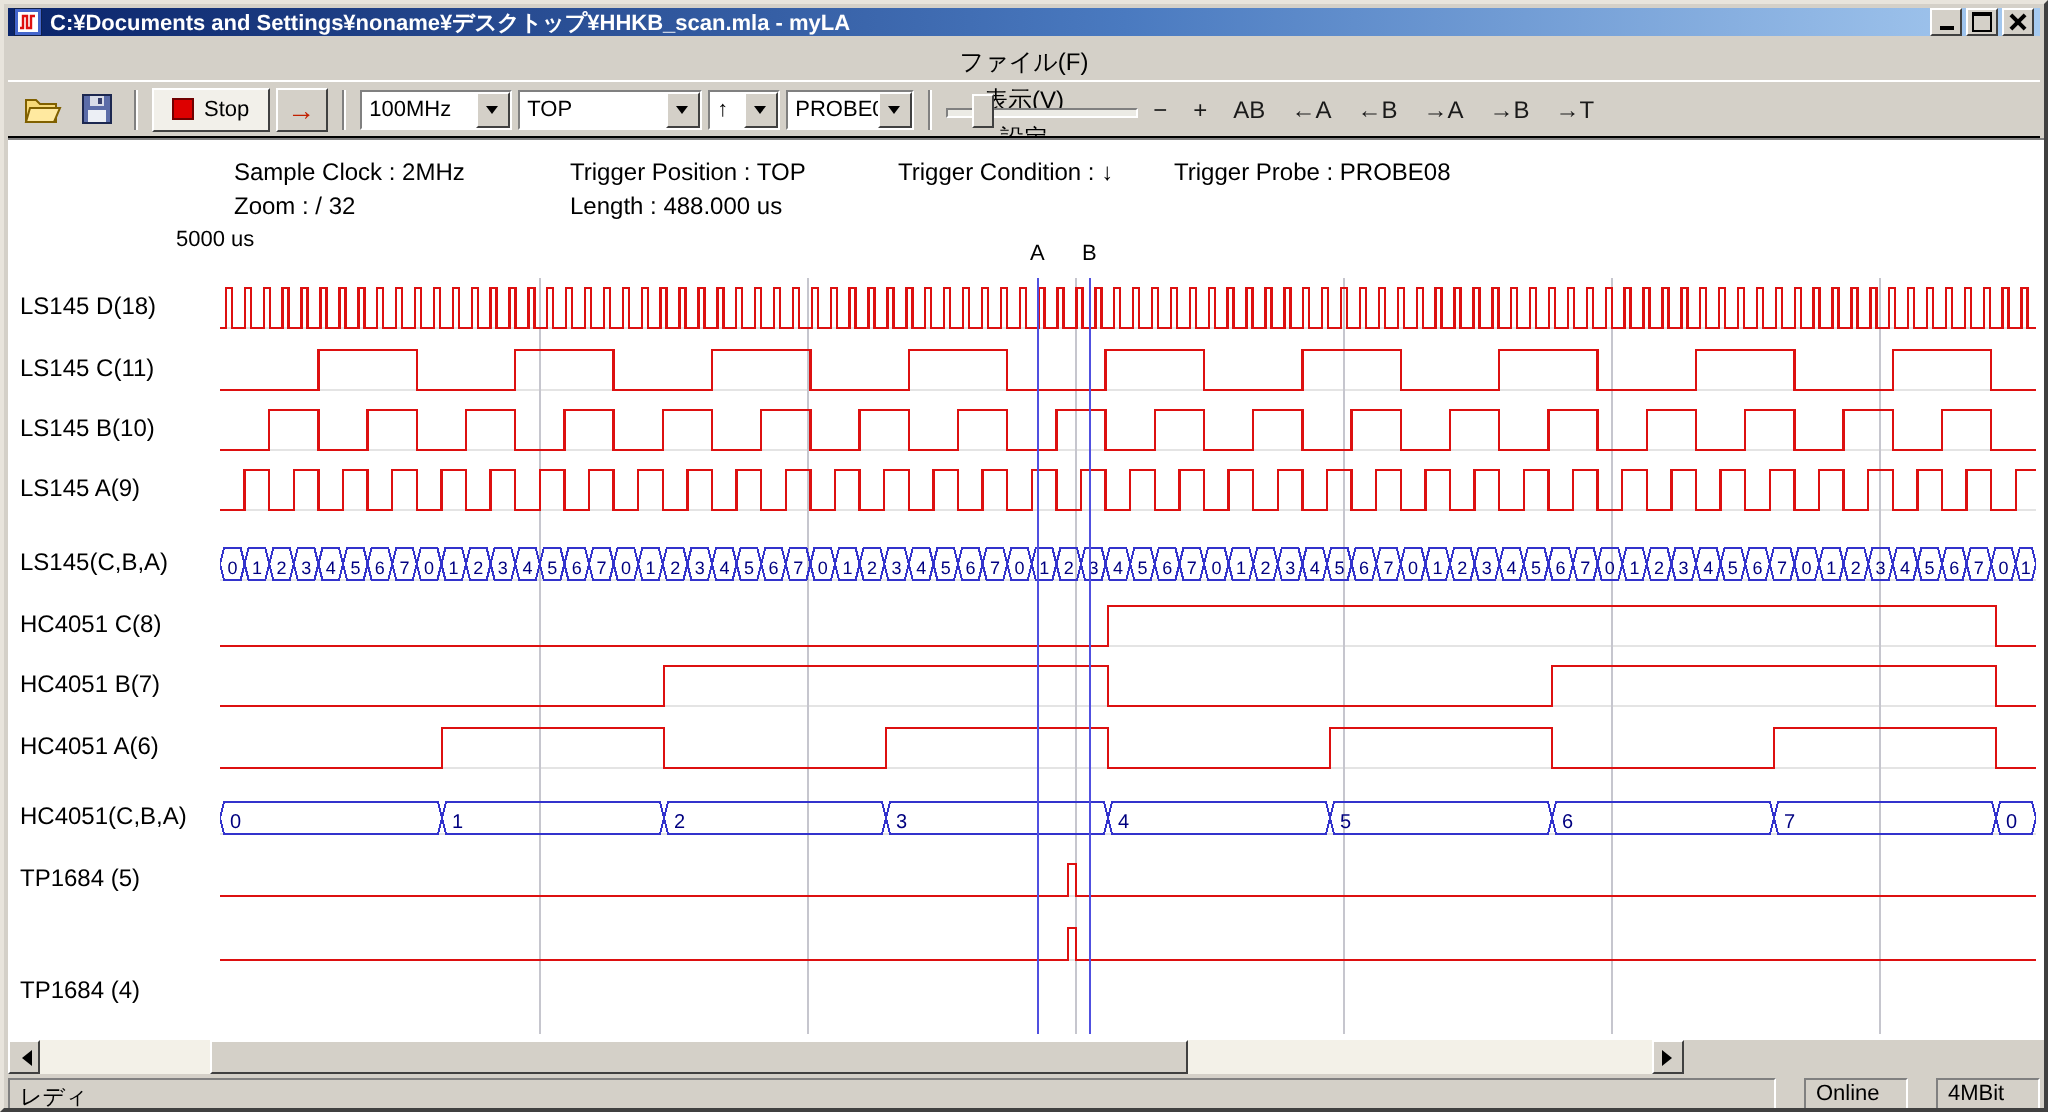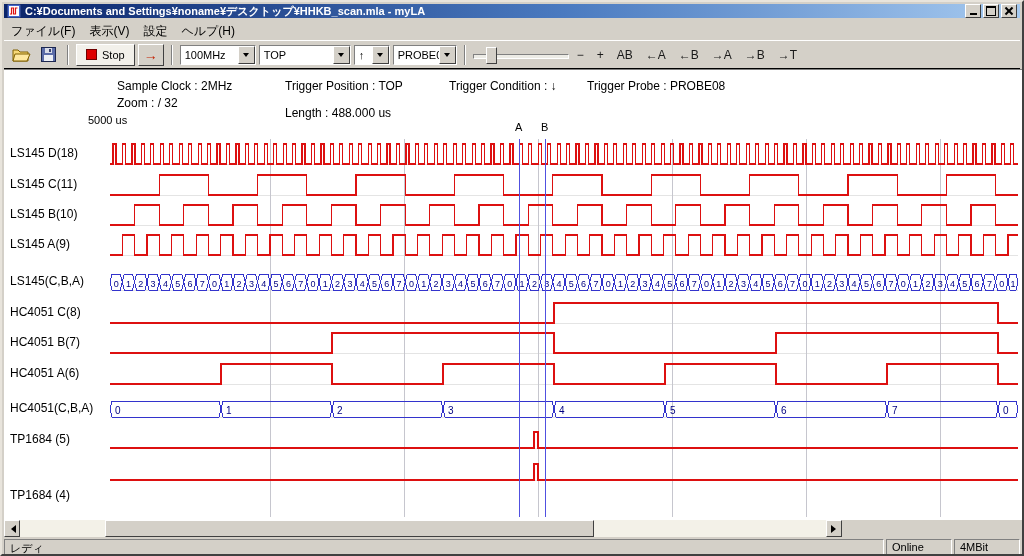--- a/index.html
+++ b/index.html
@@ -10,21 +10,21 @@
   .app-icon{width:14px;height:14px;margin-right:4px;flex:0 0 auto;}
   .title-text{flex:1;color:#fff;font-size:11px;font-weight:bold;white-space:nowrap;overflow:hidden;}
   .win-btn{width:16px;height:14px;margin-left:2px;background:#d4d0c8;border:1px solid;border-color:#fff #404040 #404040 #fff;
            display:flex;align-items:center;justify-content:center;box-sizing:border-box;}
   .glyph-min{width:7px;height:6px;border-bottom:2px solid #000;}
   .glyph-max{width:8px;height:7px;border:1px solid #000;border-top-width:2px;}
   .glyph-close{position:relative;width:8px;height:8px;}
   .glyph-close::before,.glyph-close::after{content:"";position:absolute;left:3px;top:-1px;width:2px;height:10px;background:#000;}
   .glyph-close::before{transform:rotate(45deg);}
   .glyph-close::after{transform:rotate(-45deg);}
-  .menubar{position:absolute;left:2px;top:20px;right:2px;height:18px;display:flex;align-items:center;font-size:12px;color:#000;}
+  .menubar{position:absolute;left:2px;top:20px;right:2px;height:18px;display:flex;align-items:center;font-size:12px;color:#000;flex-direction:column;}
   .menu-item{padding:1px 7px;white-space:nowrap;}
   .toolbar{position:absolute;left:2px;top:38px;right:2px;height:29px;display:flex;align-items:center;gap:3px;padding:0 5px;
            border-top:1px solid #fff;border-bottom:1px solid #000000;box-sizing:border-box;}
   .tb-btn{width:24px;height:22px;display:flex;align-items:center;justify-content:center;}
   .tb-sep{width:0;height:20px;border-left:1px solid #808080;border-right:1px solid #fff;margin:0 4px;}
   .stop-btn{display:flex;align-items:center;gap:5px;height:22px;padding:0 9px;background:#f2f0ea;border:1px solid;
             border-color:#fff #404040 #404040 #fff;font-size:11px;color:#000;font-family:inherit;}
   .stop-square{width:9px;height:9px;background:#dd0000;border:1px solid #700000;}
   .run-btn{height:22px;width:26px;background:#d4d0c8;border:1px solid;border-color:#fff #404040 #404040 #fff;
            color:#c22000;font-weight:bold;font-size:14px;font-family:inherit;display:flex;align-items:center;justify-content:center;}
@@ -46,21 +46,21 @@
   .hscroll{position:absolute;left:2px;top:518px;width:838px;height:17px;background:#f3f1e8;}
   .scroll-btn{position:absolute;top:0;width:16px;height:17px;background:#d4d0c8;border:1px solid;border-color:#fff #404040 #404040 #fff;
               box-sizing:border-box;display:flex;align-items:center;justify-content:center;}
   .scroll-btn.left{left:0}.scroll-btn.right{right:0}
   .tri-left{width:0;height:0;border:4px solid transparent;border-right:5px solid #000;margin-right:2px;}
   .tri-right{width:0;height:0;border:4px solid transparent;border-left:5px solid #000;margin-left:2px;}
   .hthumb{position:absolute;left:101px;top:0;width:489px;height:17px;background:#d4d0c8;border:1px solid;border-color:#fff #404040 #404040 #fff;box-sizing:border-box;}
   .statusbar{position:absolute;left:2px;right:2px;top:537px;height:16px;display:flex;gap:2px;font-size:11px;color:#000;}
   .sb-panel{border:1px solid;border-color:#808080 #fff #fff #808080;padding:1px 5px 0;box-sizing:border-box;white-space:nowrap;}
   .sb-main{flex:1;}
-  .sb-small{width:66px;text-align:left;}
+  .sb-small{width:52px;text-align:left;margin-left:12px;}
 </style>
 </head>
 <body>
 
 <div class="window">
 
   <div class="titlebar">
     <svg class="app-icon" viewBox="0 0 14 14">
       <rect x="0" y="0" width="14" height="14" fill="#4466cc" stroke="#10204a"></rect>
       <rect x="2" y="2" width="10" height="10" fill="#ffffff"></rect>
@@ -148,21 +148,21 @@
     <button class="tb-flat">→T</button>
   </div>
 
   <div class="client"></div>
 
   <span class="info" style="left:115px;top:77px">Sample Clock : 2MHz</span>
   <span class="info" style="left:283px;top:77px">Trigger Position : TOP</span>
   <span class="info" style="left:447px;top:77px">Trigger Condition : ↓</span>
   <span class="info" style="left:585px;top:77px">Trigger Probe : PROBE08</span>
   <span class="info" style="left:115px;top:94px">Zoom : /  32</span>
-  <span class="info" style="left:283px;top:104px">Length : 488.000 us</span>
+  <span class="info" style="left:283px;top:94px">Length : 488.000 us</span>
   <span class="info" style="left:86px;top:112px;font-size:11px">5000 us</span>
 
   <div id="channel-labels">
       <div class="ch-label" style="top: 144px;">LS145 D(18)</div>
       <div class="ch-label" style="top: 175px;">LS145 C(11)</div>
       <div class="ch-label" style="top: 205px;">LS145 B(10)</div>
       <div class="ch-label" style="top: 235px;">LS145 A(9)</div>
       <div class="ch-label" style="top: 272px;">LS145(C,B,A)</div>
       <div class="ch-label" style="top: 303px;">HC4051 C(8)</div>
       <div class="ch-label" style="top: 333px;">HC4051 B(7)</div>

